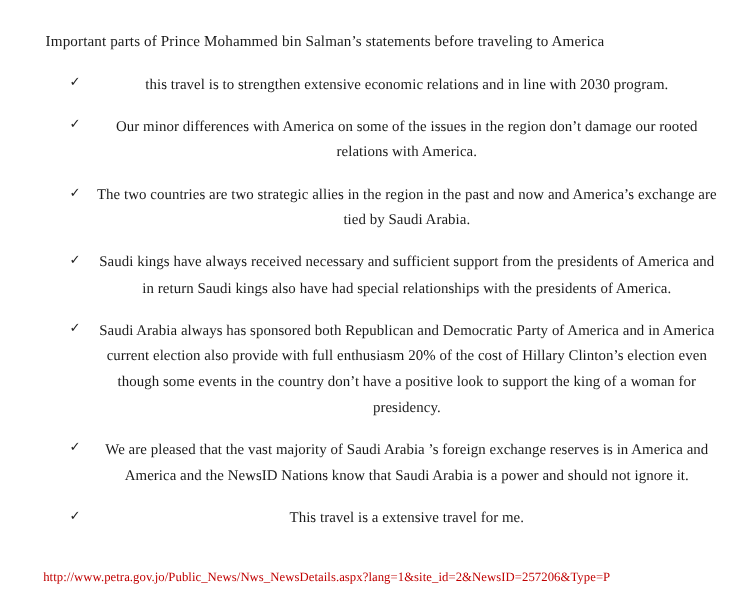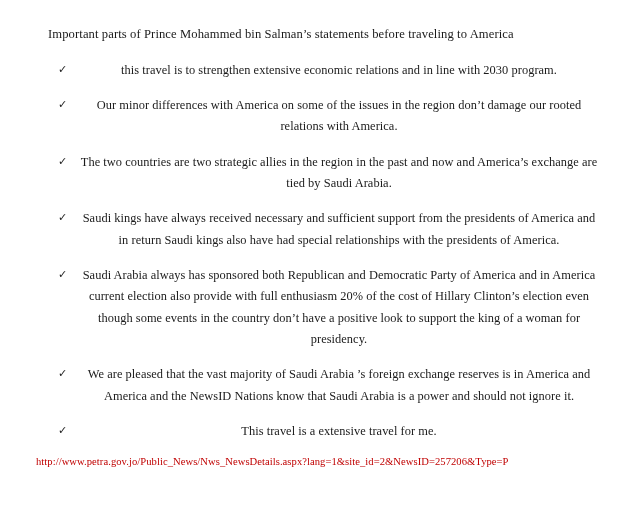--- a/index.html
+++ b/index.html
@@ -19,21 +19,21 @@
     position: relative;
     width: 620px;
     height: 511px;
     box-sizing: border-box;
     padding: 26px 22px 10px 34px;
   }
   .doc-title {
     font-size: 12.6px;
     line-height: 1.4;
     color: #1a1a1a;
-    margin: 0 0 16px 14px;
+    margin: 0 0 16px 4px;
     letter-spacing: 0.1px;
   }
   .bullet-list {
     list-style: none;
     margin: 0;
     padding: 0;
   }
   .bullet-item {
     position: relative;
     padding-left: 46px;
@@ -51,21 +51,21 @@
     color: #222;
     line-height: 1.6;
   }
   .bullet-text {
     display: block;
     text-align: center;
   }
   .source-link {
     position: absolute;
     left: 36px;
-    bottom: 44px;
+    bottom: 24px;
     font-size: 10.6px;
     color: #c00000;
     font-family: "Liberation Serif", serif;
     text-decoration: none;
     letter-spacing: 0.05px;
     white-space: nowrap;
   }
 </style>
 </head>
 <body>

